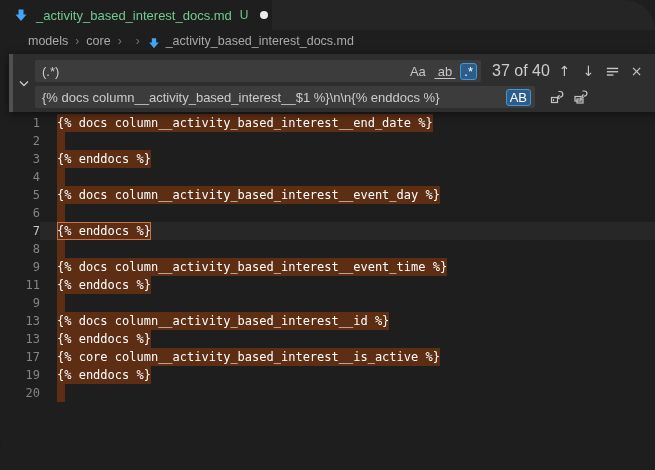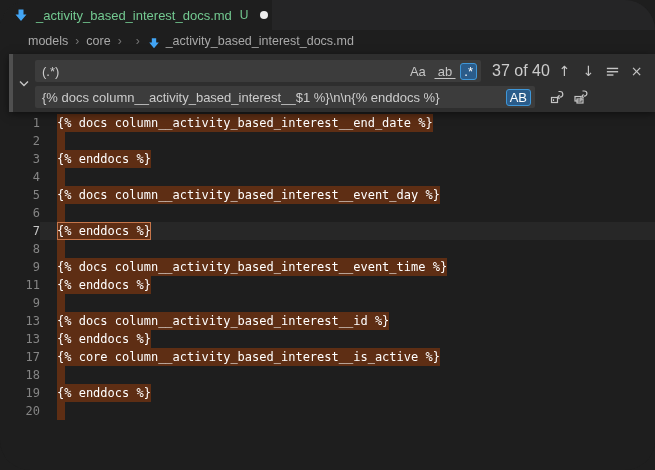--- a/index.html
+++ b/index.html
@@ -139,24 +139,20 @@
         </div>
         <div class="code-line">
           <div class="line-number">13</div>
           <div class="line-content"><span class="match">{% enddocs %}</span></div>
         </div>
         <div class="code-line">
           <div class="line-number">17</div>
           <div class="line-content"><span class="match">{% core column__activity_based_interest__is_active %}</span></div>
         </div>
         <div class="code-line">
-          <div class="line-number">18</div>
-          <div class="line-content"><span class="match empty"></span></div>
-        </div>
-        <div class="code-line">
           <div class="line-number">19</div>
           <div class="line-content"><span class="match">{% enddocs %}</span></div>
         </div>
         <div class="code-line">
           <div class="line-number">20</div>
           <div class="line-content"><span class="match empty"></span></div>
         </div>
       </div>
   </div>
 

